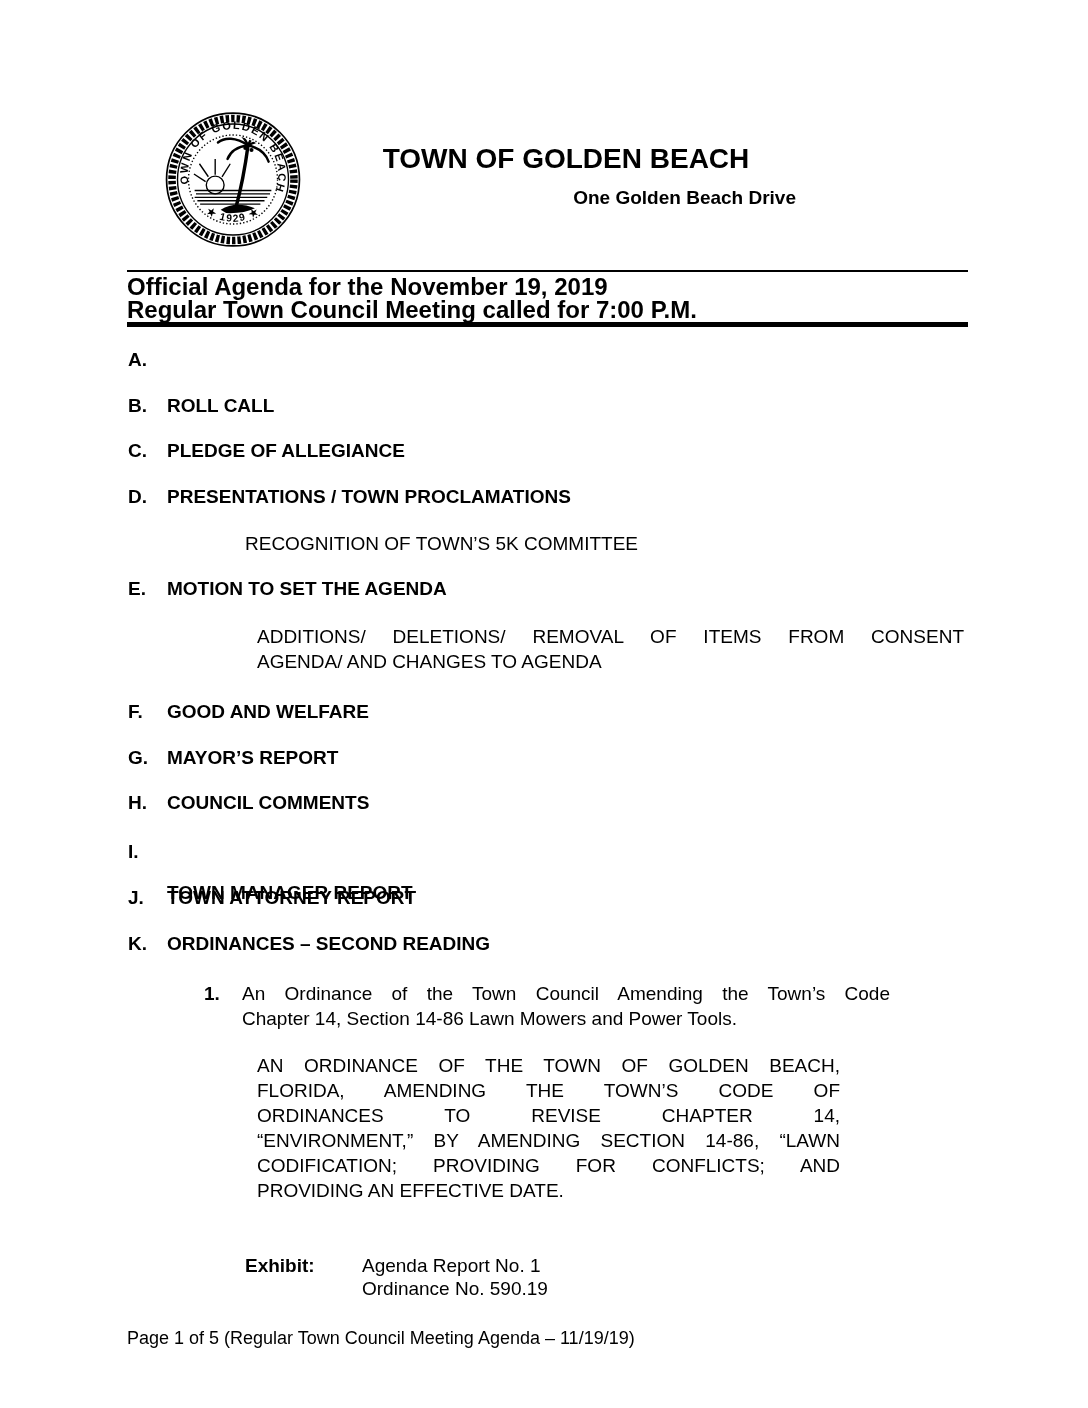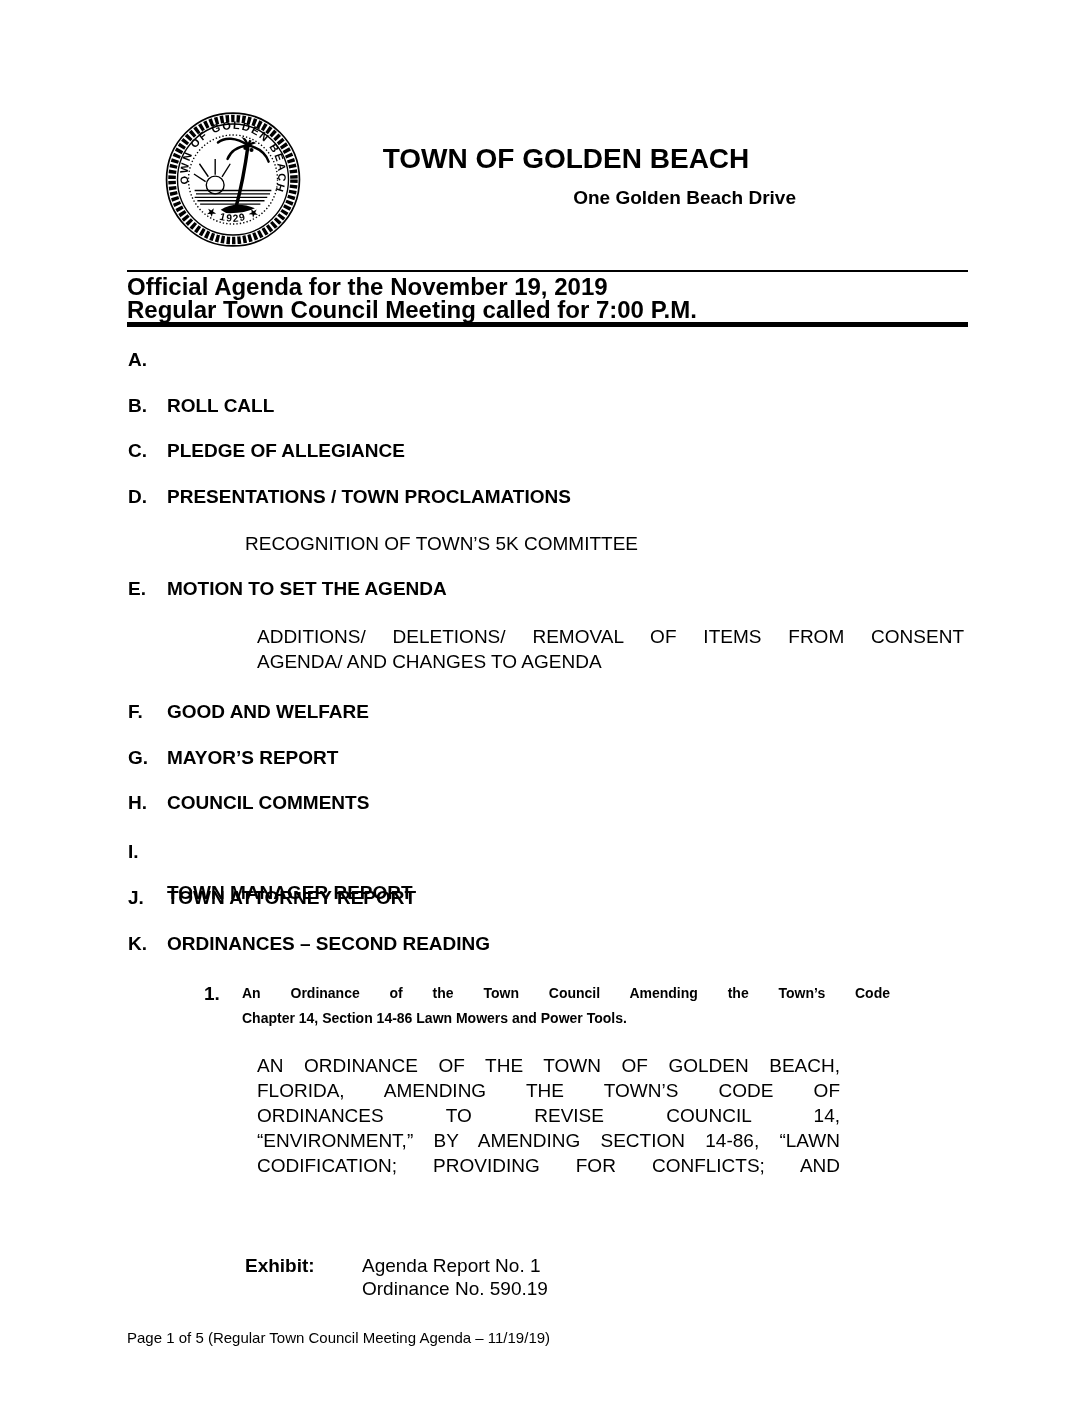--- a/index.html
+++ b/index.html
@@ -15,24 +15,24 @@
   .abs { position:absolute; }
   .doc-title { font-size:28px; font-weight:bold; line-height:32px; }
   .addr { font-size:19px; font-weight:bold; line-height:23px; white-space:pre-wrap; }
   .agenda-hd { font-size:24px; font-weight:bold; line-height:23px; text-align:left; }
   .rule { background:#000; }
   .item-letter { position:absolute; left:128px; font-size:19px; font-weight:bold; line-height:23px; }
   .item-title  { position:absolute; left:167px; font-size:19px; font-weight:bold; line-height:23px; }
   .note { font-size:19px; line-height:25px; }
   .jline { text-align:justify; text-align-last:justify; }
   .ord-num { font-size:19px; font-weight:bold; line-height:25px; }
-  .ord-title { font-size:14px; font-weight:bold; line-height:25px; }
+  .ord-title { font-size:19px; font-weight:normal; line-height:25px; }
   .exh-label { font-size:19px; font-weight:bold; line-height:23px; }
   .exh-line { font-size:19px; line-height:23px; }
-  .footer { font-size:15px; line-height:18px; }
+  .footer { font-size:18px; line-height:18px; }
   .seal { position:absolute; left:160px; top:111px; width:146px; height:137px; }
   .seal text { font-family:"Liberation Sans", sans-serif; }
 </style>
 </head>
 <body>
 
 <div class="page">
 
   <svg class="seal" viewBox="0 0 200 200" xmlns="http://www.w3.org/2000/svg" xmlns:xlink="http://www.w3.org/1999/xlink">
     <defs>
@@ -131,23 +131,24 @@
 
   <span class="abs ord-num" style="left:204px; top:981px;">1.</span>
   <div class="abs" style="left:242px; top:981px; width:648px;">
     <div class="ord-title jline">An Ordinance of the Town Council Amending the Town’s Code</div>
     <div class="ord-title">Chapter 14, Section 14-86 Lawn Mowers and Power Tools.</div>
   </div>
 
   <div class="abs" style="left:257px; top:1053px; width:583px;">
     <div class="note jline">AN ORDINANCE OF THE TOWN OF GOLDEN BEACH,</div>
     <div class="note jline">FLORIDA, AMENDING THE TOWN’S CODE OF</div>
-    <div class="note jline">ORDINANCES TO REVISE COUNCIL 14,</div>
+    <div class="note jline">ORDINANCES TO REVISE CHAPTER 14,</div>
     <div class="note jline">“ENVIRONMENT,” BY AMENDING SECTION 14-86, “LAWN</div>
     <div class="note jline">CODIFICATION; PROVIDING FOR CONFLICTS; AND</div>
+    <div class="note">PROVIDING AN EFFECTIVE DATE.</div>
   </div>
 
   <span class="abs exh-label" style="left:245px; top:1254px;">Exhibit:</span>
   <div class="abs exh-line" style="left:362px; top:1254px;">Agenda Report No. 1</div>
   <div class="abs exh-line" style="left:362px; top:1277px;">Ordinance No. 590.19</div>
 
   <div class="abs footer" style="left:127px; top:1329px;">Page 1 of 5 (Regular Town Council Meeting Agenda – 11/19/19)</div>
 
 </div>
 

